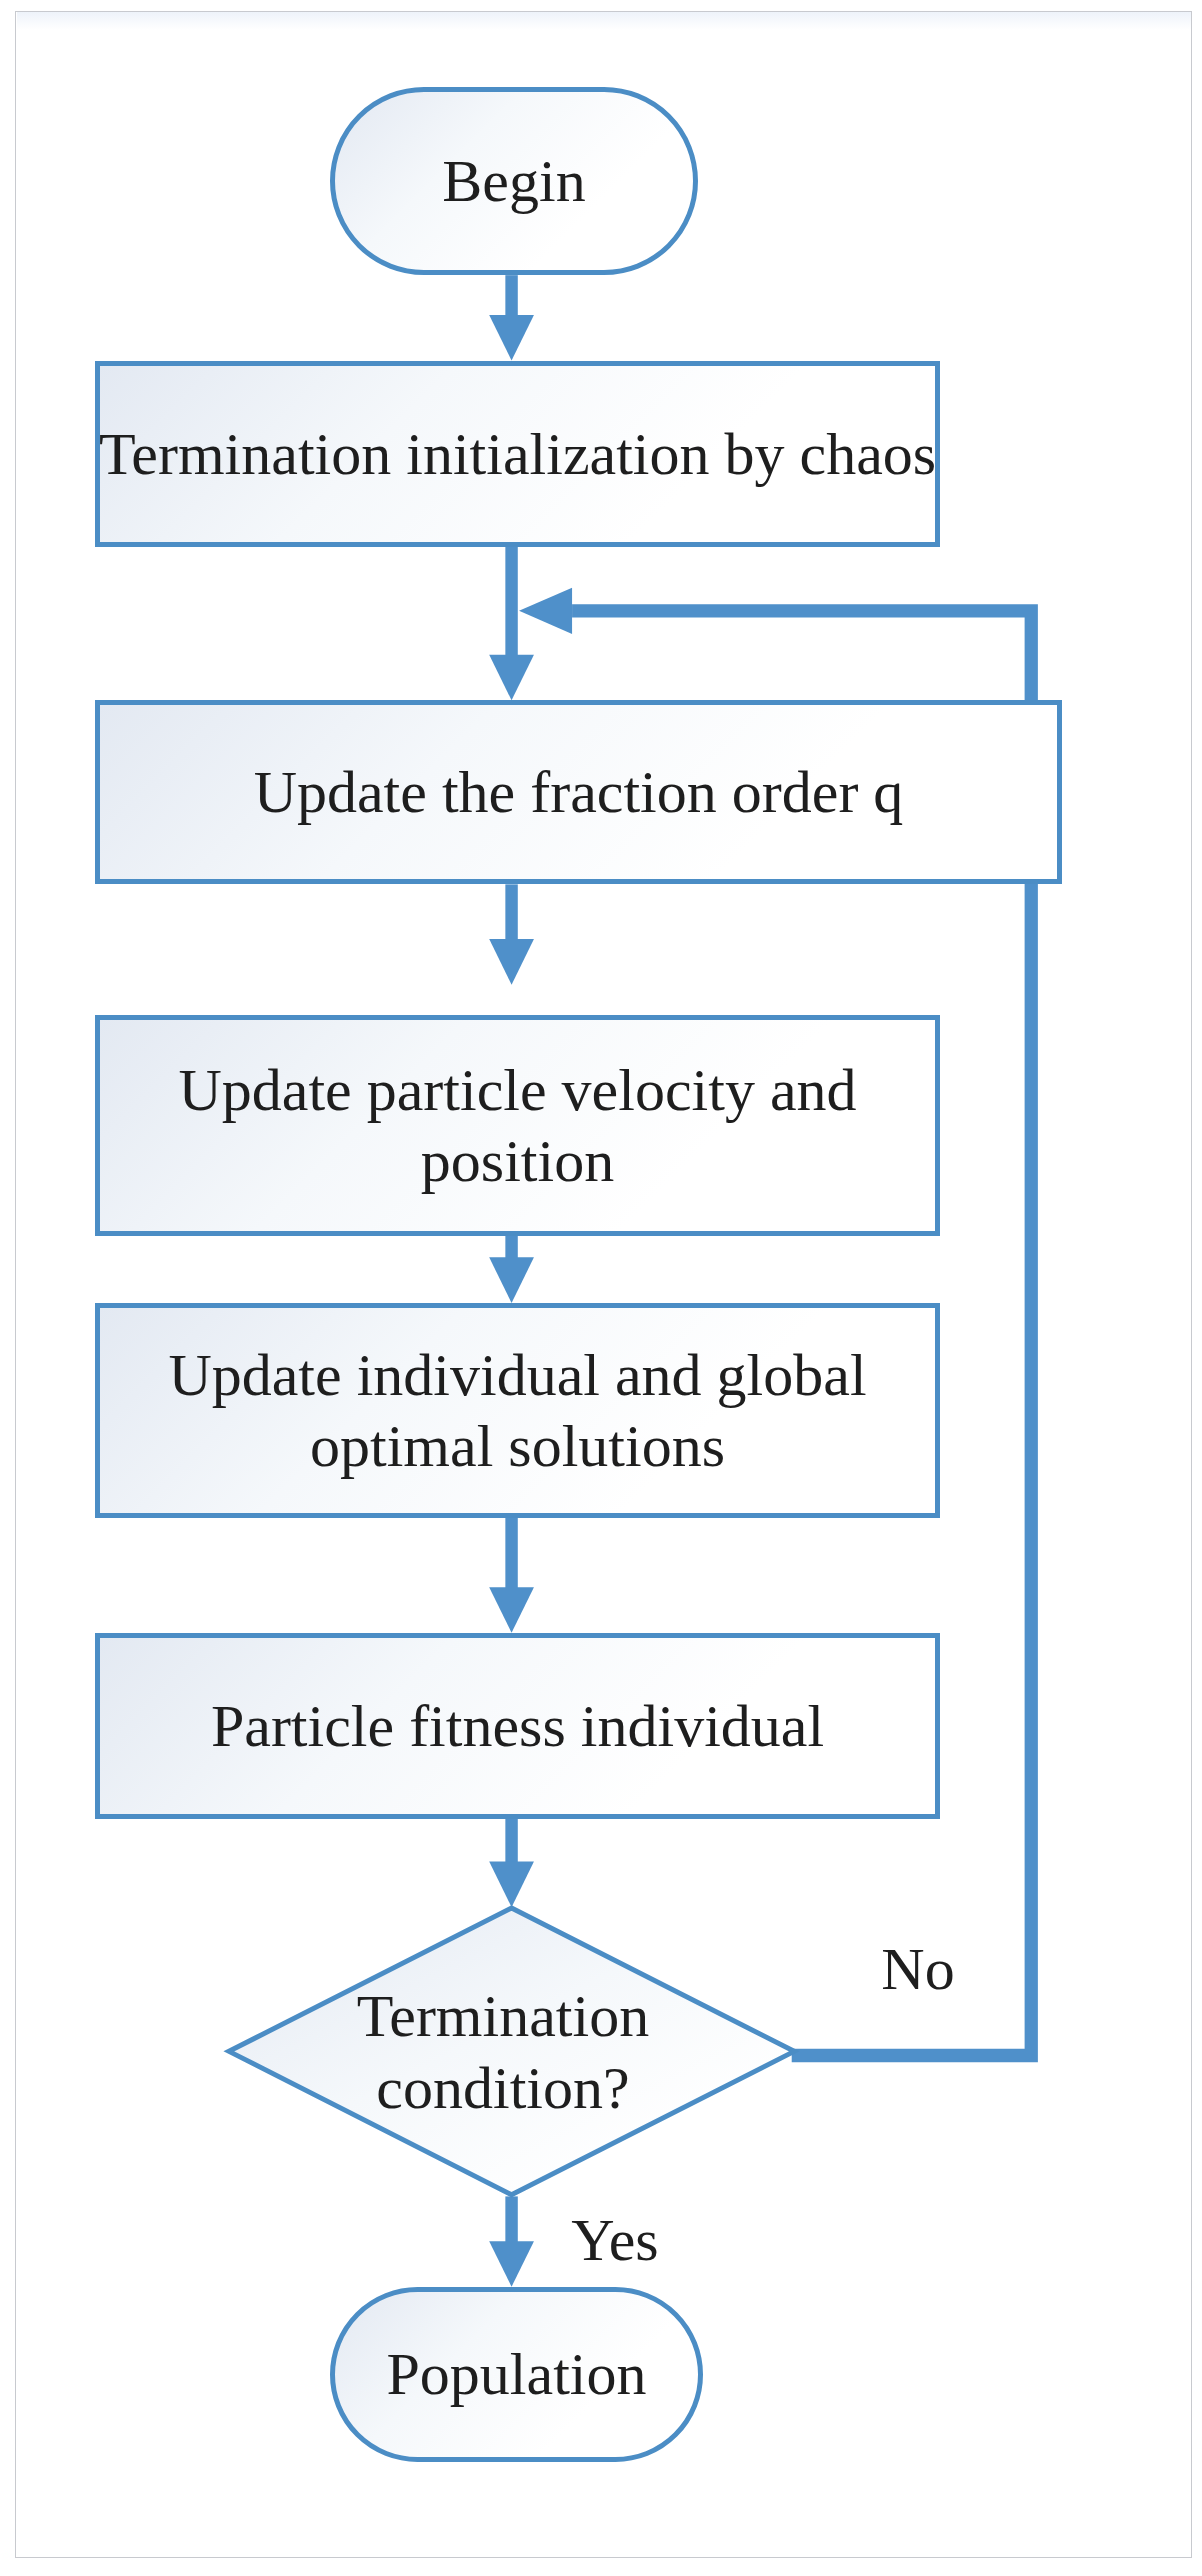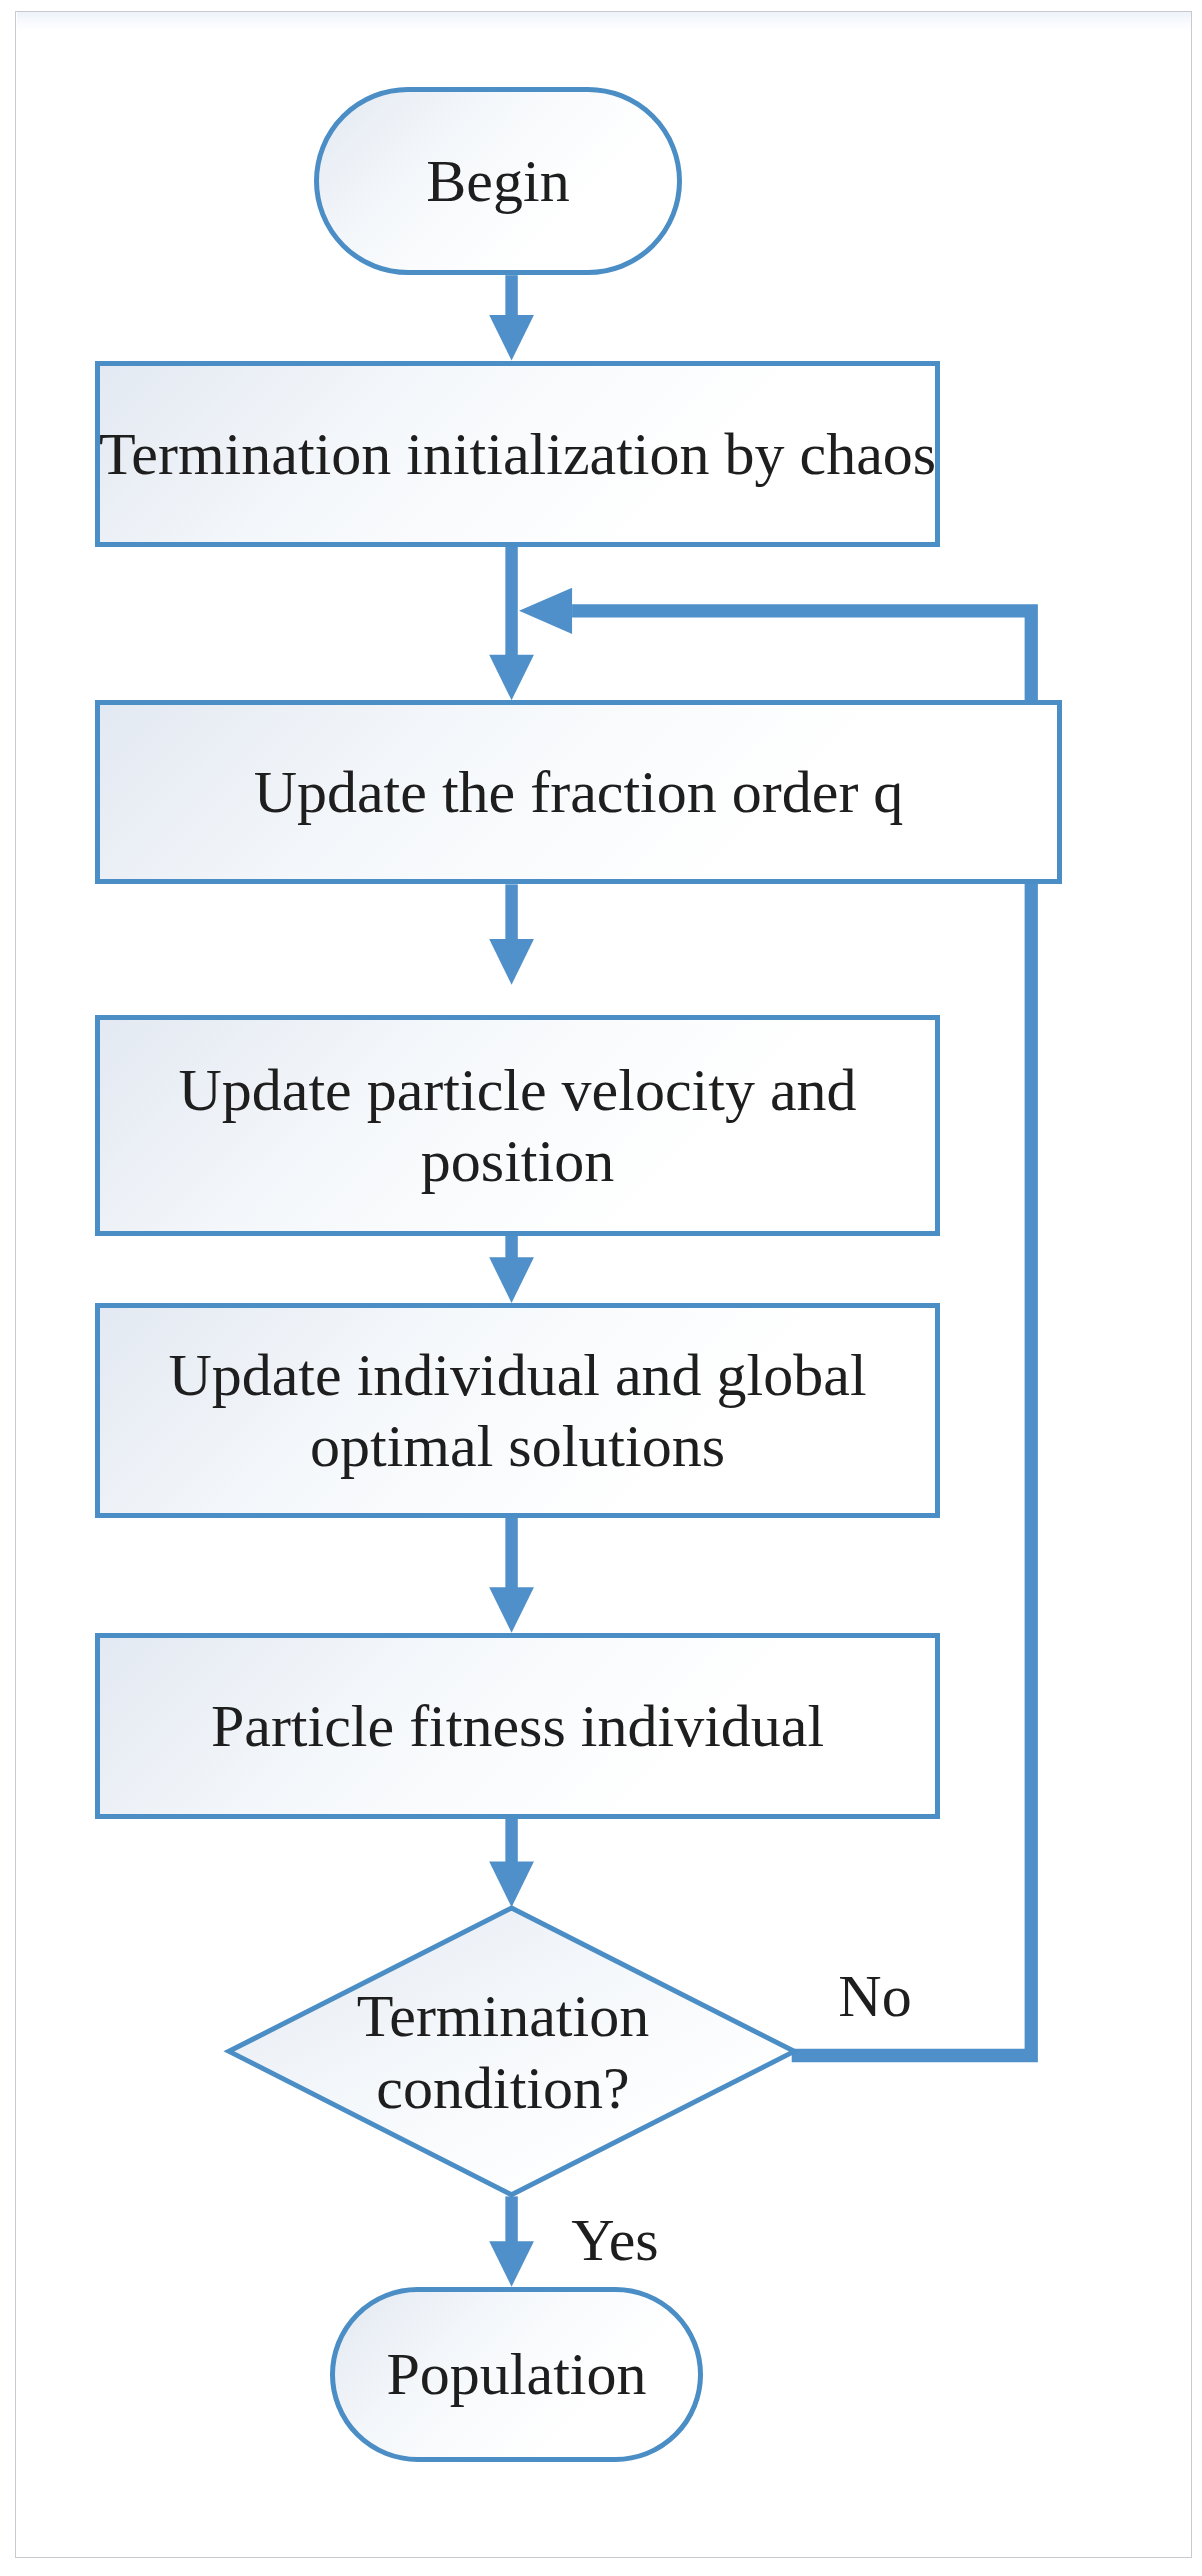--- a/index.html
+++ b/index.html
@@ -74,21 +74,21 @@
   .edge-label {
     position: absolute;
     width: 182px;
     height: 83px;
     display: flex;
     align-items: center;
     justify-content: center;
     font-size: 60px;
     white-space: nowrap;
   }
-  .edge-label.no  { left: 784px; top: 1928px; margin-top: 27px; }
+  .edge-label.no  { left: 827px; top: 1928px; }
   .edge-label.yes { left: 524px; top: 2199px; }
 </style>
 </head>
 <body>
 
 <div class="canvas">
 
   <div class="frame"></div>
   <div class="frame-topband"></div>
 
@@ -137,21 +137,21 @@
     </g>
 
     <g>
       <polyline points="955,2480 1244,2480 1244,737 690,737" fill="none" stroke="#4f90ca" stroke-width="16" stroke-linejoin="miter"></polyline>
       <polygon points="690,709 690,765 626,737" fill="#4f90ca"></polygon>
     </g>
 
     <polygon points="617,2302 958,2475 617,2648 276,2475" fill="url(#diamondFill)" stroke="#4b8dc5" stroke-width="6"></polygon>
   </svg>
 
-  <div class="node terminator nowrap" style="left:314px; top:87px; width:368px; height:188px;">
+  <div class="node terminator nowrap" style="left:330px; top:87px; width:368px; height:188px;">
     <span class="label">Begin</span>
   </div>
 
   <div class="node nowrap" style="left:95px; top:361px; width:845px; height:186px;">
     <span class="label">Termination initialization by chaos</span>
   </div>
 
   <div class="node nowrap" style="left:95px; top:700px; width:967px; height:184px;">
     <span class="label">Update the fraction order q</span>
   </div>

